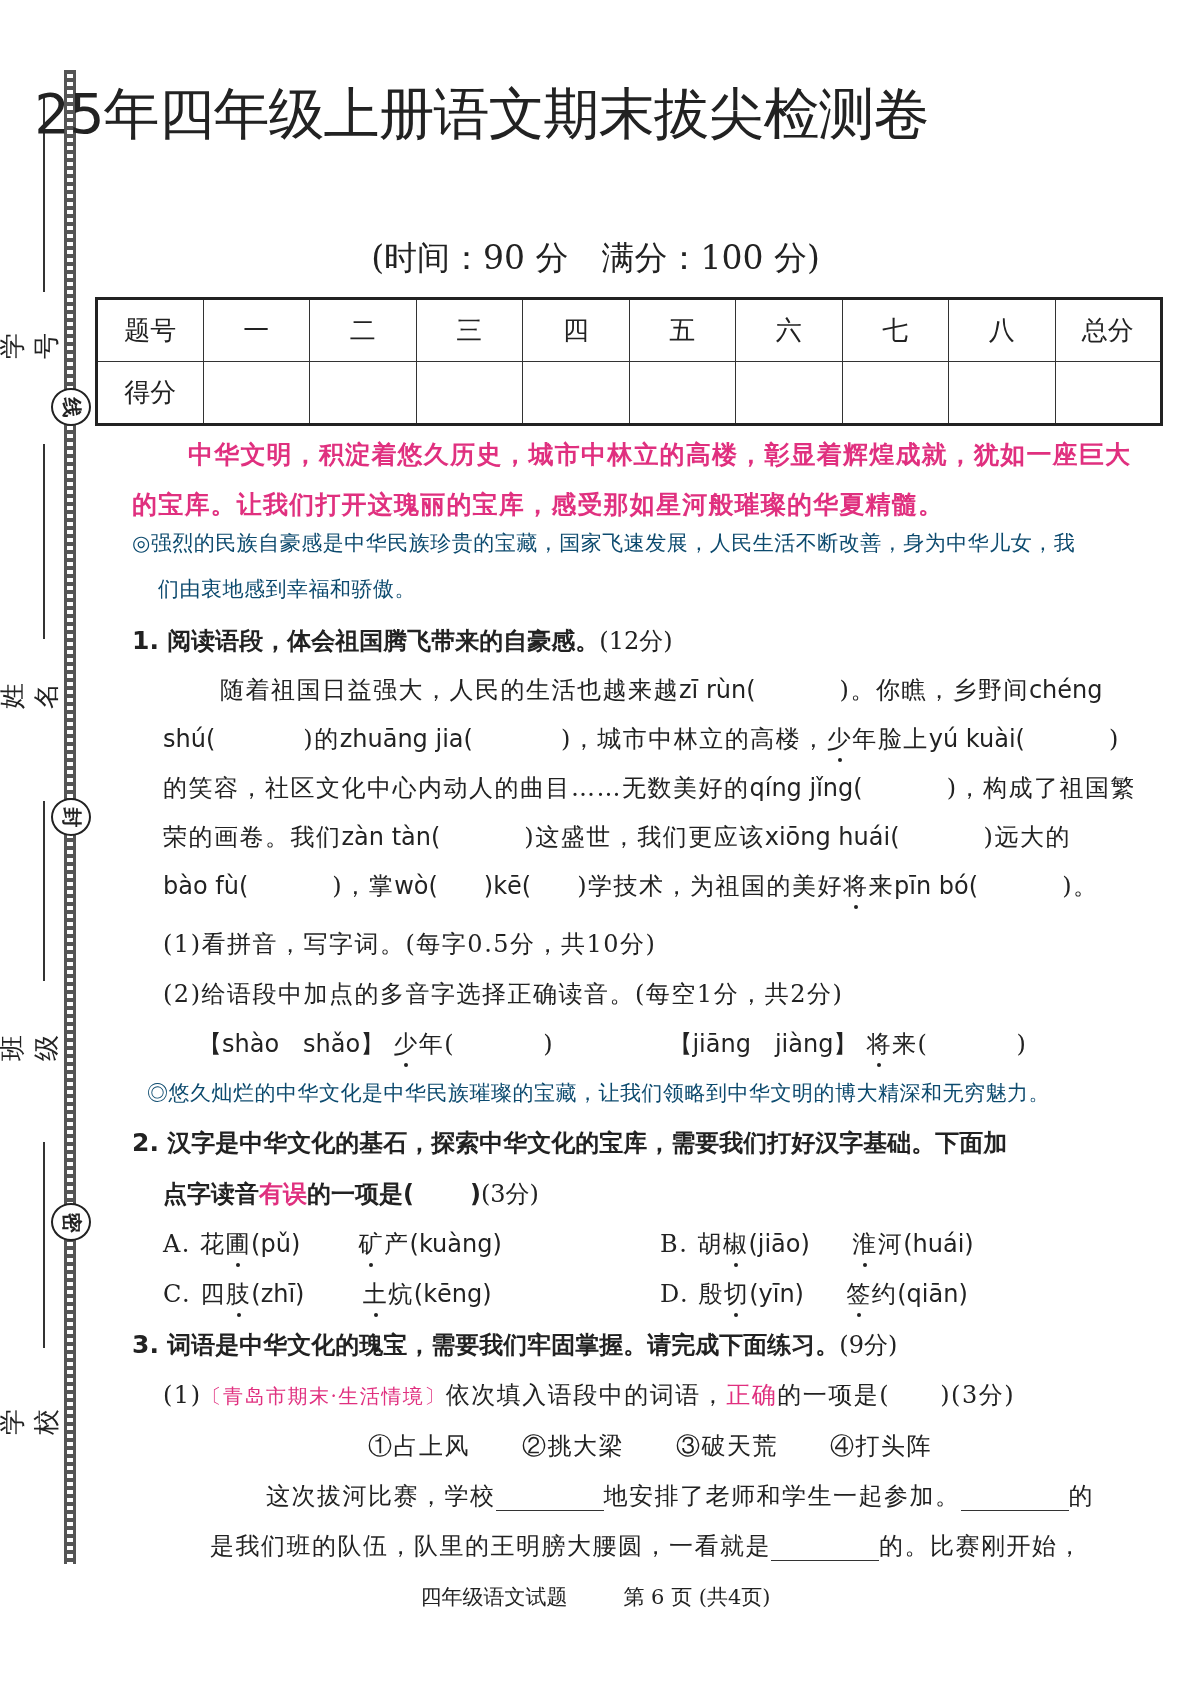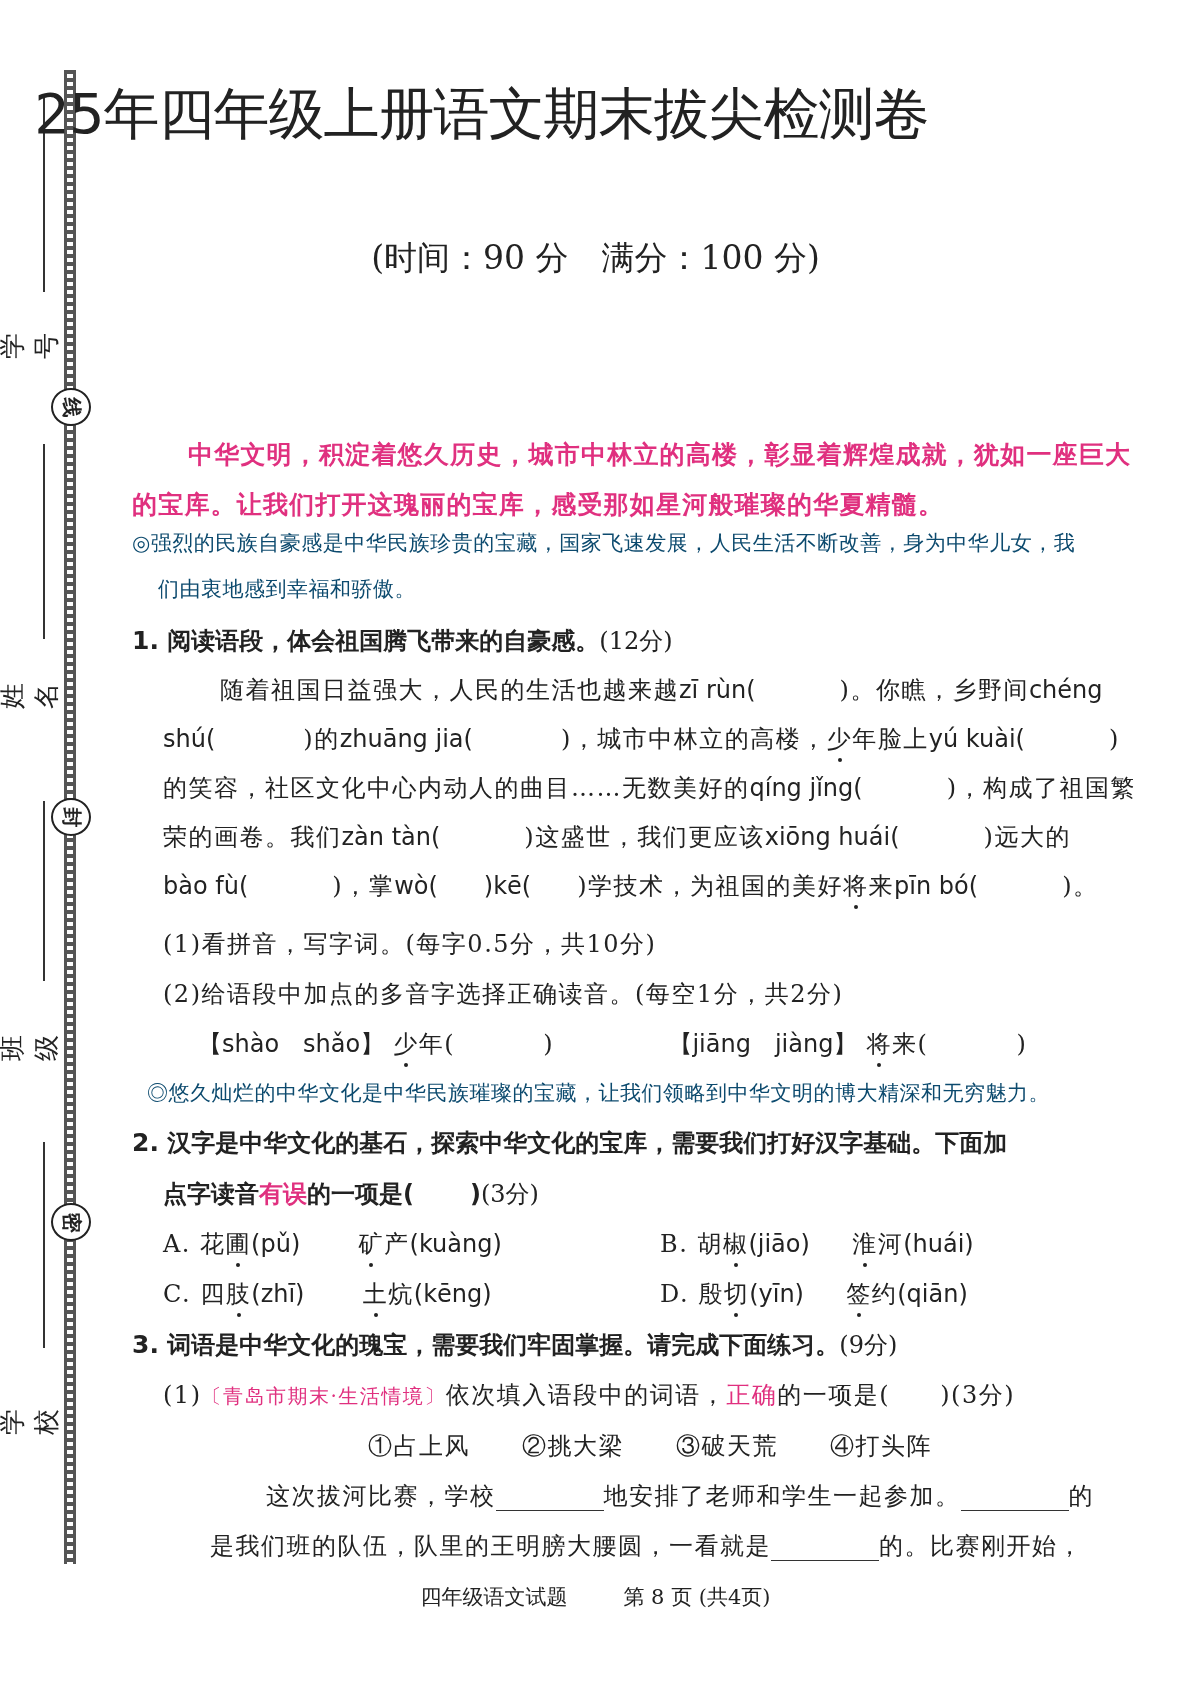--- a/index.html
+++ b/index.html
@@ -86,20 +86,44 @@
   </div>
 <div class="seal" style="top:1203px;">
     <span>密</span>
   </div>
 
 <div class="abs title">25年四年级上册语文期末拔尖检测卷</div>
 <div class="abs subtitle">(时间：90 分　满分：100 分)</div>
 
 <table class="score">
   <tbody>
+      <tr>
+    <td>题号</td>
+    <td>一</td>
+    <td>二</td>
+    <td>三</td>
+    <td>四</td>
+    <td>五</td>
+    <td>六</td>
+    <td>七</td>
+    <td>八</td>
+    <td>总分</td>
+  </tr>
+  <tr>
+    <td>得分</td>
+    <td></td>
+    <td></td>
+    <td></td>
+    <td></td>
+    <td></td>
+    <td></td>
+    <td></td>
+    <td></td>
+    <td></td>
+  </tr>
 </tbody>
   </table>
 
 <div class="line pink-bold" style="left:188px;top:440px;">中华文明，积淀着悠久历史，城市中林立的高楼，彰显着辉煌成就，犹如一座巨大</div>
 <div class="line pink-bold" style="left:132px;top:490px;">的宝库。让我们打开这瑰丽的宝库，感受那如星河般璀璨的华夏精髓。</div>
 <div class="line pink-note" style="left:132px;top:528px;">◎强烈的民族自豪感是中华民族珍贵的宝藏，国家飞速发展，人民生活不断改善，身为中华儿女，我</div>
 <div class="line pink-note" style="left:158px;top:574px;">们由衷地感到幸福和骄傲。</div>
 
 <div class="line qhead" style="left:132px;top:626px;">
   <span class="num">1.</span>
@@ -179,14 +203,14 @@
   <span>①占上风</span><span class="gap" style="width:52px"></span><span>②挑大梁</span><span class="gap" style="width:52px"></span><span>③破天荒</span><span class="gap" style="width:52px"></span><span>④打头阵</span>
 </div>
 <div class="line body" style="left:266px;top:1481px;">
   <span>这次拔河比赛，学校</span><span class="blank" style="width:108px"></span><span>地安排了老师和学生一起参加。</span><span class="blank" style="width:108px"></span><span>的</span>
 </div>
 <div class="line body" style="left:210px;top:1531px;">
   <span>是我们班的队伍，队里的王明膀大腰圆，一看就是</span><span class="blank" style="width:108px"></span><span>的。比赛刚开始，</span>
 </div>
 
 <div class="footer">
-  <span>四年级语文试题</span><span class="sp"></span><span>第 8 页 (共4页)</span>
+  <span>四年级语文试题</span><span class="sp"></span><span>第 6 页 (共4页)</span>
 </div>
 
 </body></html>

